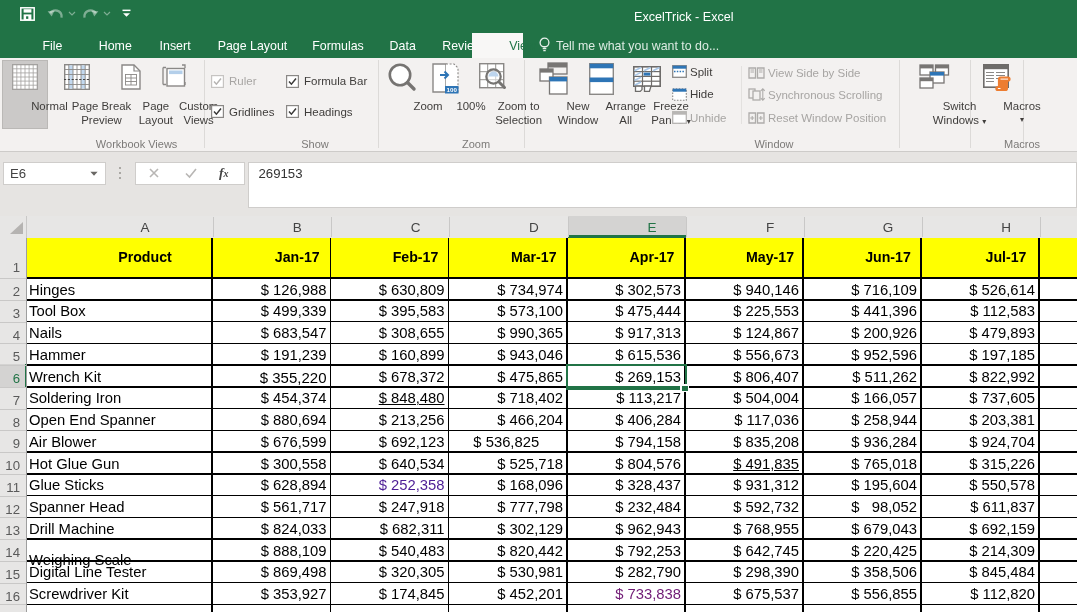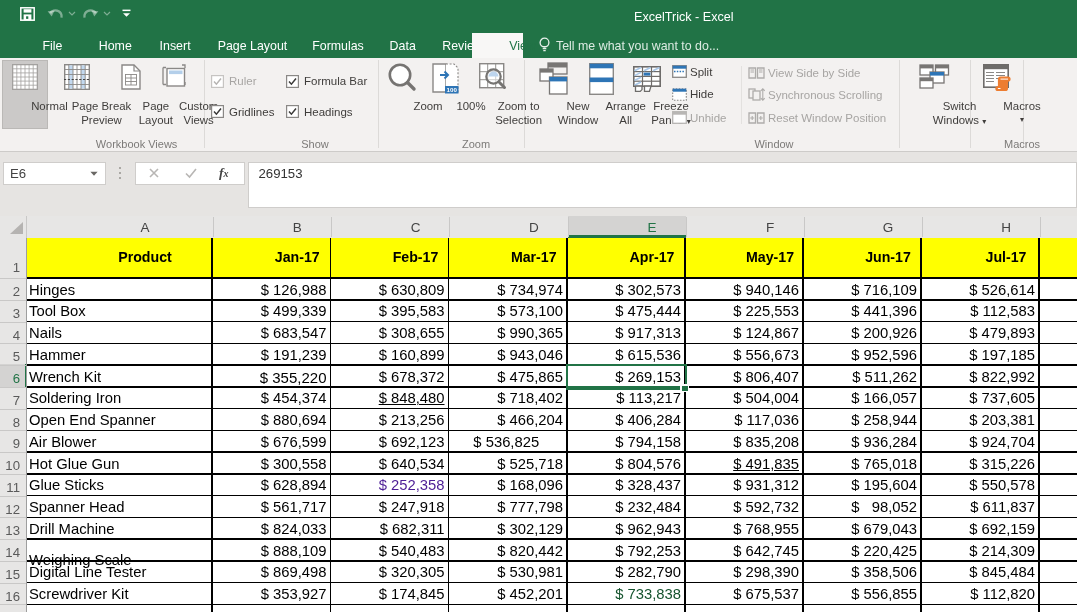--- a/index.html
+++ b/index.html
@@ -566,21 +566,21 @@
 <div class="abs" style="left:449.5px;top:564.35px;width:113.5px;color:#000;font-size:14.8px;text-align:right;white-space:pre;">$ 530,981</div>
 <div class="abs" style="left:568px;top:564.35px;width:113px;color:#000;font-size:14.8px;text-align:right;white-space:pre;">$ 282,790</div>
 <div class="abs" style="left:686px;top:564.35px;width:113px;color:#000;font-size:14.8px;text-align:right;white-space:pre;">$ 298,390</div>
 <div class="abs" style="left:804px;top:564.35px;width:113px;color:#000;font-size:14.8px;text-align:right;white-space:pre;">$ 358,506</div>
 <div class="abs" style="left:922px;top:564.35px;width:113px;color:#000;font-size:14.8px;text-align:right;white-space:pre;">$ 845,484</div>
 <div class="abs" style="left:27px;top:603.65px;width:1050px;height:1.6px;background:#000;"></div>
 <div class="abs" style="left:29px;top:586.1px;width:178px;height:16.75px;color:#000;font-size:14.8px;white-space:nowrap;">Screwdriver Kit</div>
 <div class="abs" style="left:213px;top:586.1px;width:113.5px;color:#000;font-size:14.8px;text-align:right;white-space:pre;">$ 353,927</div>
 <div class="abs" style="left:331.5px;top:586.1px;width:113.0px;color:#000;font-size:14.8px;text-align:right;white-space:pre;">$ 174,845</div>
 <div class="abs" style="left:449.5px;top:586.1px;width:113.5px;color:#000;font-size:14.8px;text-align:right;white-space:pre;">$ 452,201</div>
-<div class="abs" style="left:568px;top:586.1px;width:113px;color:#14532d;font-size:14.8px;text-align:right;white-space:pre;padding-left:29px;">$ 733,838</div>
+<div class="abs" style="left:568px;top:586.1px;width:113px;color:#701a75;font-size:14.8px;text-align:right;white-space:pre;padding-left:29px;">$ 733,838</div>
 <div class="abs" style="left:686px;top:586.1px;width:113px;color:#000;font-size:14.8px;text-align:right;white-space:pre;">$ 675,537</div>
 <div class="abs" style="left:804px;top:586.1px;width:113px;color:#000;font-size:14.8px;text-align:right;white-space:pre;">$ 556,855</div>
 <div class="abs" style="left:922px;top:586.1px;width:113px;color:#000;font-size:14.8px;text-align:right;white-space:pre;">$ 112,820</div>
 <div class="abs" style="left:211.4px;top:279px;width:1.6px;height:333px;background:#000;"></div>
 <div class="abs" style="left:329.9px;top:279px;width:1.6px;height:333px;background:#000;"></div>
 <div class="abs" style="left:447.9px;top:279px;width:1.6px;height:333px;background:#000;"></div>
 <div class="abs" style="left:566.4px;top:279px;width:1.6px;height:333px;background:#000;"></div>
 <div class="abs" style="left:684.4px;top:279px;width:1.6px;height:333px;background:#000;"></div>
 <div class="abs" style="left:802.4px;top:279px;width:1.6px;height:333px;background:#000;"></div>
 <div class="abs" style="left:920.4px;top:279px;width:1.6px;height:333px;background:#000;"></div>

